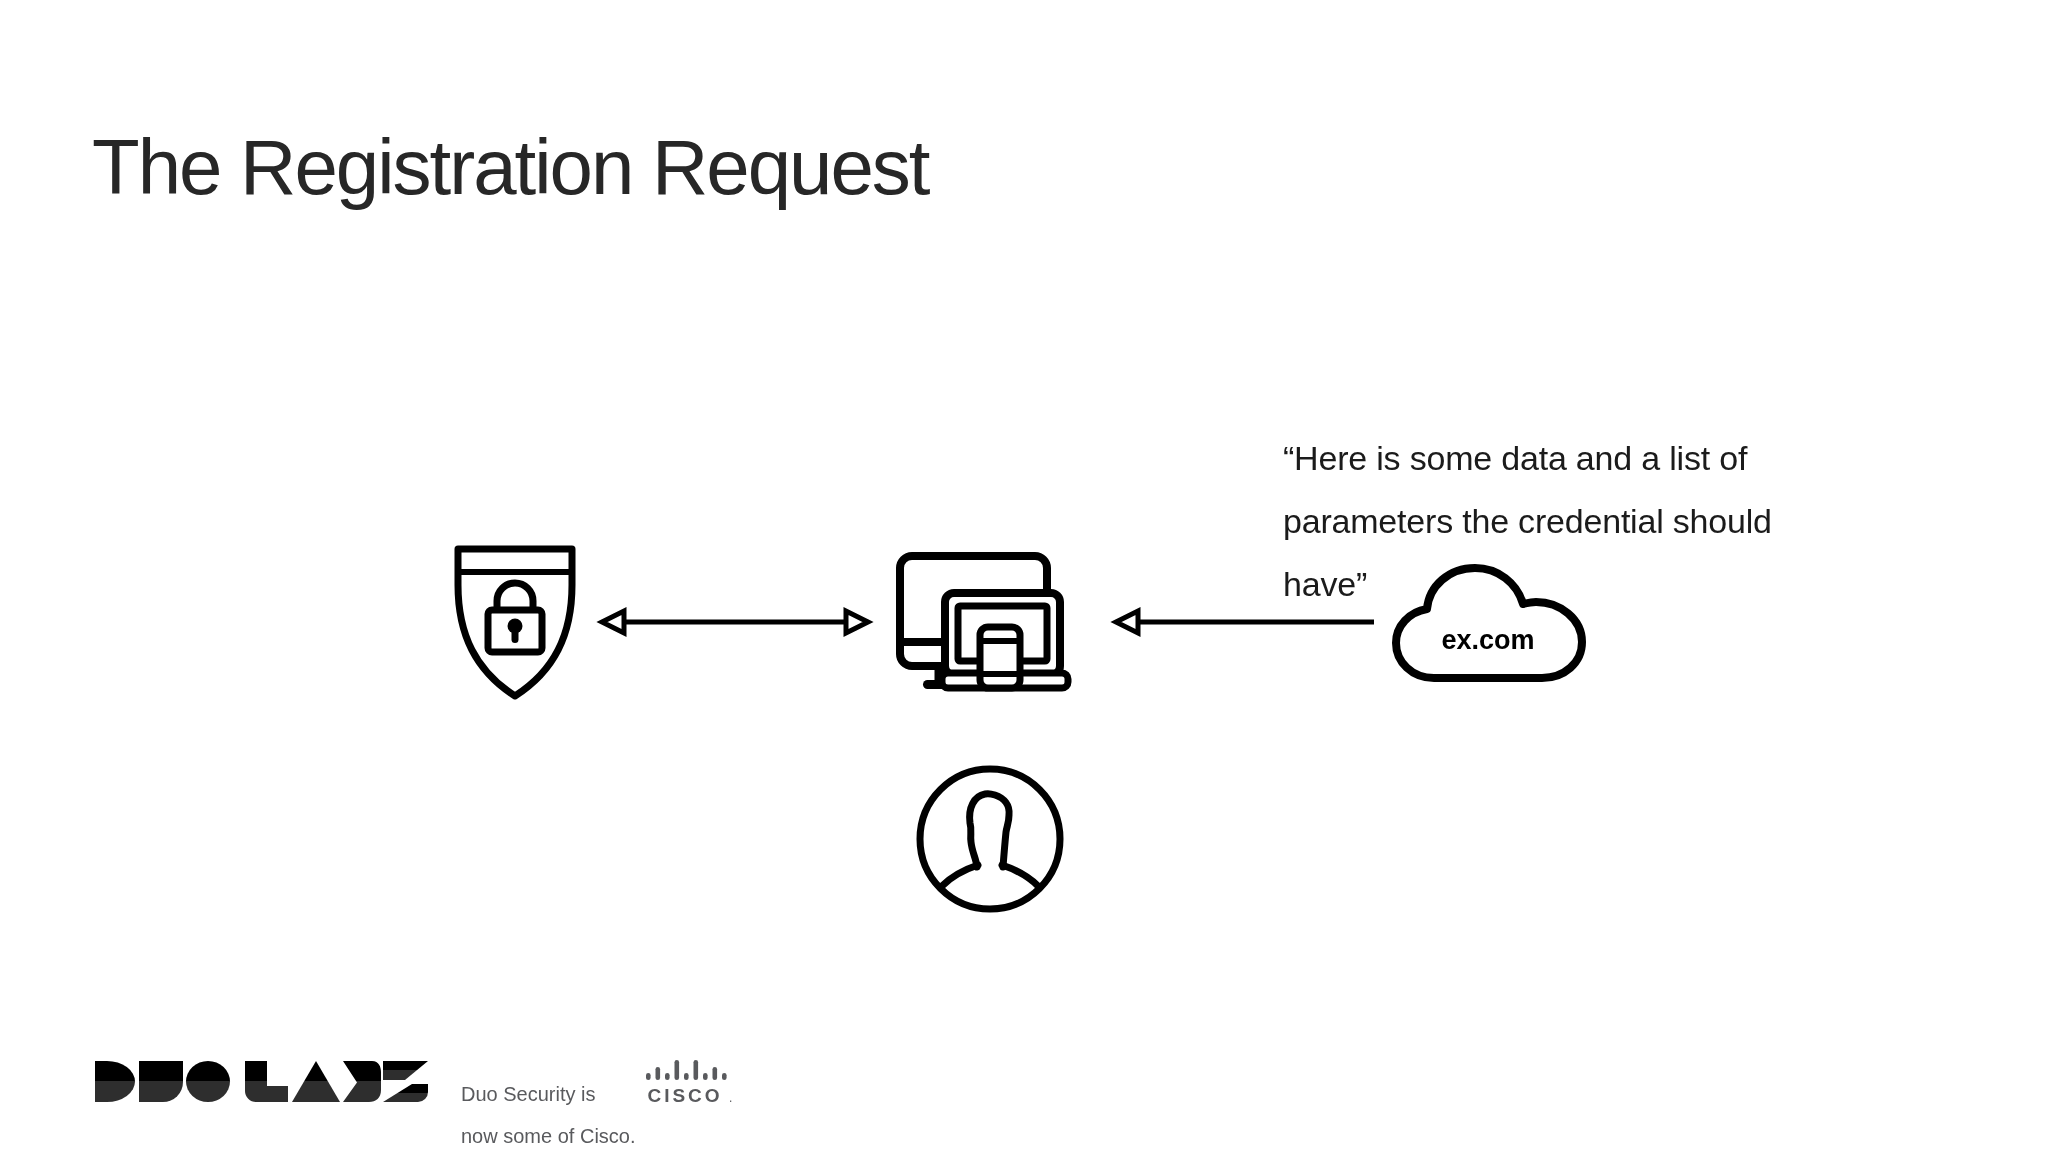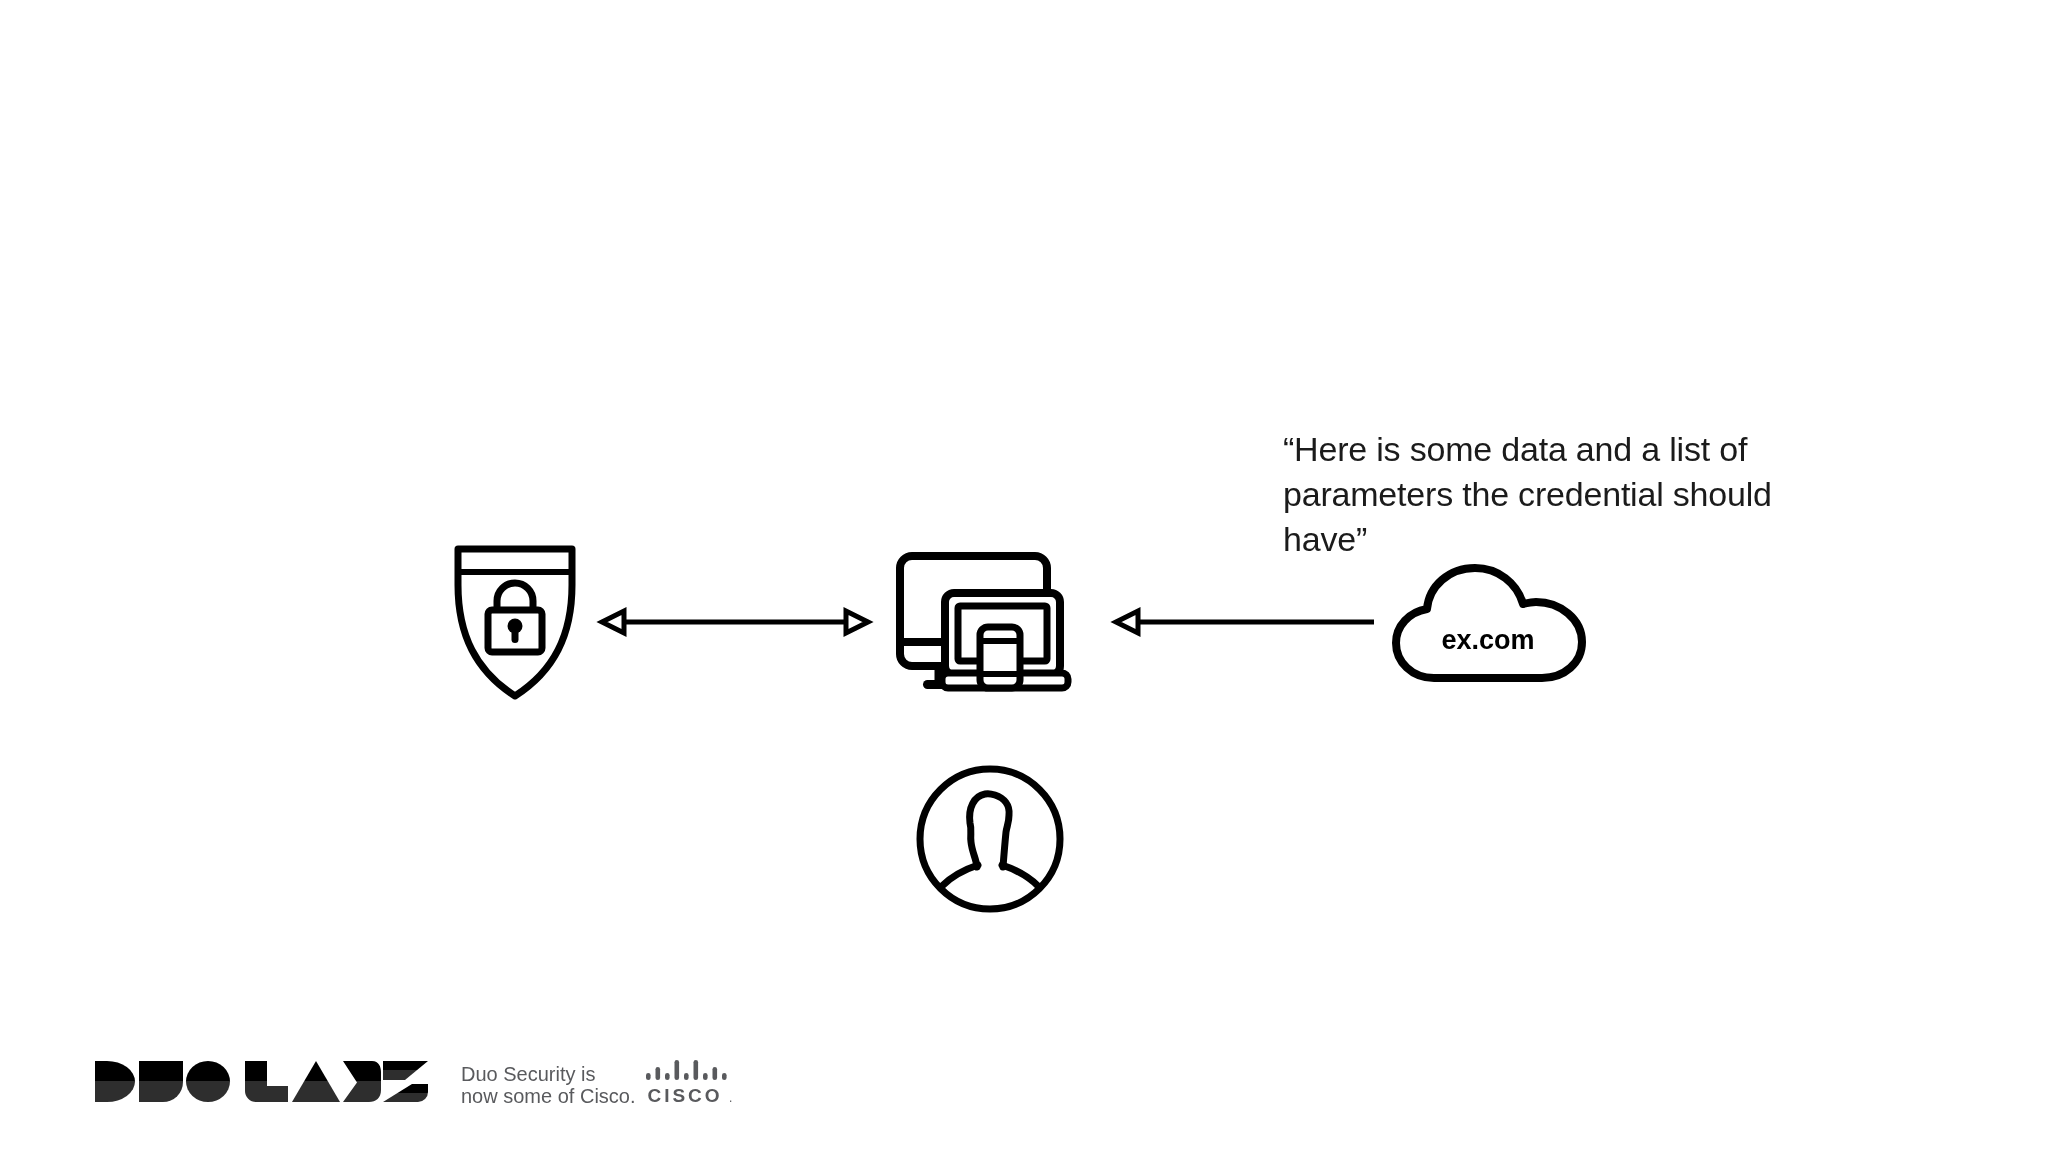--- a/index.html
+++ b/index.html
@@ -16,40 +16,41 @@
     font-size:78px;
     font-weight:400;
     letter-spacing:-2px;
     color:#272727;
     white-space:nowrap;
   }
   .quote{
     left:1283px;top:427px;
     width:650px;
     font-size:34px;
-    line-height:45px;
+    line-height:63px;
     letter-spacing:-0.2px;
     color:#1b1b1b;
     white-space:pre-line;
   }
   .tagline{
     left:461px;top:1064px;
     font-size:20px;
     line-height:21.5px;
     color:#595a5d;
   }
-  .tagline span{display:block;}
+  .tagline span{display:block;margin-top:20px;}
   svg{display:block;}
   .sr{position:absolute;width:1px;height:1px;overflow:hidden;clip:rect(0 0 0 0);white-space:nowrap;}
 </style>
 </head>
 <body>
 
 <div class="slide">
 
+  <div class="abs title">The Registration Request</div>
 
   <div class="abs quote">“Here is some data and a list of
 parameters the credential should
 have”</div>
 
   <svg class="abs" style="left:450px;top:543px" width="130" height="160" viewBox="0 0 130 160">
     <path d="M8,6 H122 V42 C122,92 104,128 65,153 C26,128 8,92 8,42 Z" fill="#ffffff" stroke="#000000" stroke-width="7" stroke-linejoin="round"></path>
     <line x1="8" y1="29" x2="122" y2="29" stroke="#000000" stroke-width="6"></line>
     <path d="M47,67 V58 A18,18 0 0 1 83,58 V67" fill="none" stroke="#000000" stroke-width="7"></path>
     <rect x="38" y="67" width="54" height="42" rx="4" fill="#ffffff" stroke="#000000" stroke-width="7"></rect>

